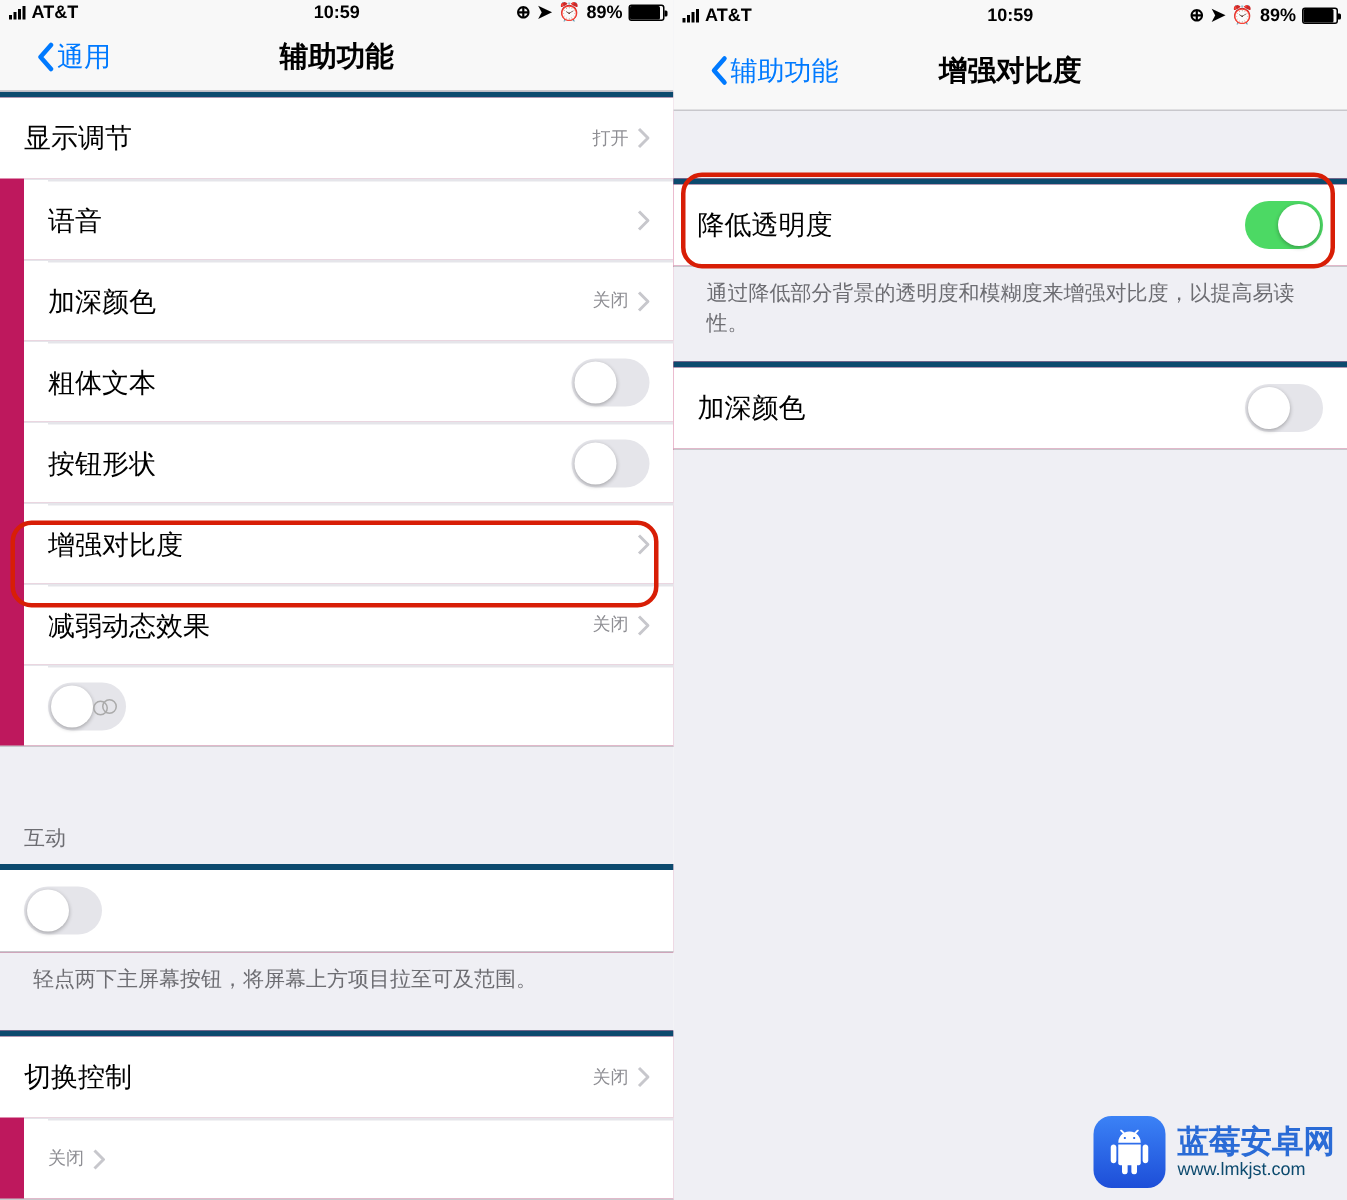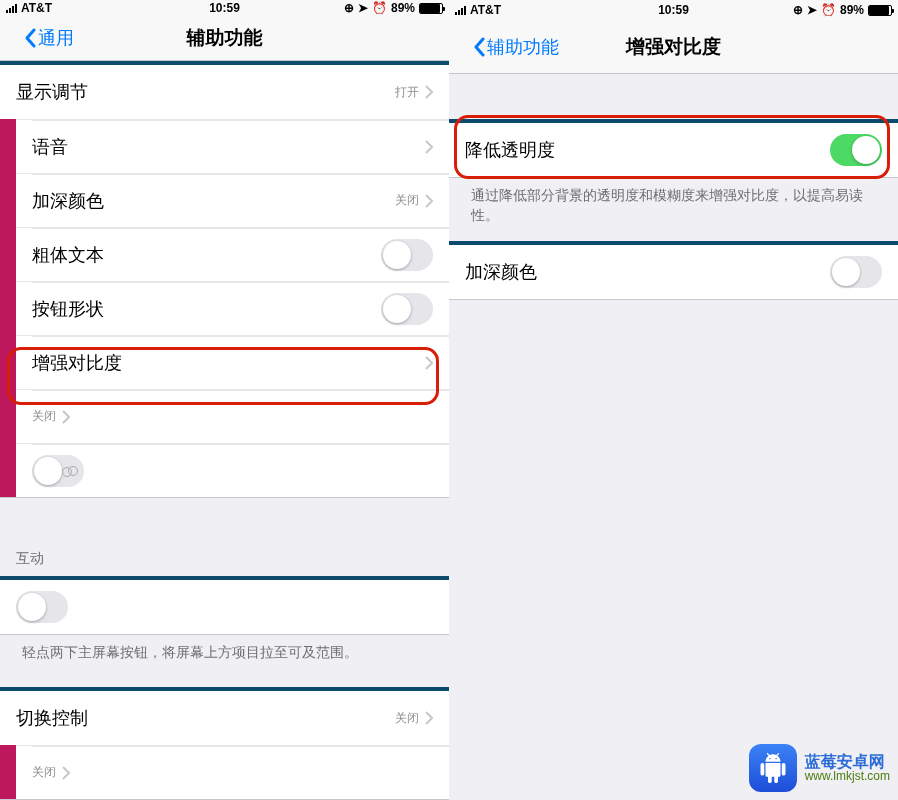--- a/index.html
+++ b/index.html
@@ -141,21 +141,21 @@
     display: flex; align-items: center; gap: 8px;
     color: #2a6bd6; font-weight: 700;
   }
   .wm-icon {
     width: 48px; height: 48px; border-radius: 12px;
     background: linear-gradient(180deg,#3b82f6,#1d4ed8);
     display:flex; align-items:center; justify-content:center;
     color:#fff;
   }
   .wm-text { display:flex; flex-direction:column; line-height:1.1; }
-  .wm-sub { font-size: 12px; color: #4d7c0f; font-weight: 400; }
+  .wm-sub { font-size: 12px; color: #0c4a6e; font-weight: 400; }
 </style>
 </head>
 <body>
 
 <div class="phone">
 
   <div class="statusbar">
     <div class="sb-left">
       <span class="signal">
           <i></i>
@@ -230,20 +230,21 @@
     </div>
     <div class="row" style="position:relative;">
       <span class="row-label">增强对比度</span>
       <span class="chev-right">
           <svg viewBox="0 0 8 14">
             <polyline points="1,1 7,7 1,13" fill="none" stroke="#c7c7cc" stroke-width="2"></polyline>
           </svg>
         </span>
     </div>
     <div class="row">
+      <span class="row-label">减弱动态效果</span>
       <span class="row-value">关闭</span>
       <span class="chev-right">
           <svg viewBox="0 0 8 14">
             <polyline points="1,1 7,7 1,13" fill="none" stroke="#c7c7cc" stroke-width="2"></polyline>
           </svg>
         </span>
     </div>
     <div class="row">
       <span class="toggle labeled">
           <span class="knob"></span>
@@ -346,16 +347,16 @@
 <div class="hl" style="position:absolute; left:7px; width:432px; top:347px; height:58px;"></div>
 <div class="hl" style="position:absolute; left:454px; width:436px; top:115px; height:64px;"></div>
 
 <div class="watermark">
   <div class="wm-icon">
     <svg width="30" height="30" viewBox="0 0 24 24" fill="#fff">
         <path d="M6 18c0 .55.45 1 1 1h1v3.5c0 .83.67 1.5 1.5 1.5s1.5-.67 1.5-1.5V19h2v3.5c0 .83.67 1.5 1.5 1.5s1.5-.67 1.5-1.5V19h1c.55 0 1-.45 1-1V8H6v10zM3.5 8C2.67 8 2 8.67 2 9.5v7c0 .83.67 1.5 1.5 1.5S5 17.33 5 16.5v-7C5 8.67 4.33 8 3.5 8zm17 0c-.83 0-1.5.67-1.5 1.5v7c0 .83.67 1.5 1.5 1.5s1.5-.67 1.5-1.5v-7c0-.83-.67-1.5-1.5-1.5zM15.53 2.16l1.3-1.3c.2-.2.2-.51 0-.71-.2-.2-.51-.2-.71 0l-1.48 1.48C13.85 1.23 12.95 1 12 1c-.96 0-1.86.23-2.66.63L7.85.15c-.2-.2-.51-.2-.71 0-.2.2-.2.51 0 .71l1.31 1.31C6.97 3.26 6 5.01 6 7h12c0-1.99-.97-3.75-2.47-4.84zM10 5H9V4h1v1zm5 0h-1V4h1v1z"></path>
       </svg>
   </div>
   <div class="wm-text">
-    <span style="font-size:16px;">蓝莓安卓网</span>
+    <span style="font-size:21px;">蓝莓安卓网</span>
     <span class="wm-sub">www.lmkjst.com</span>
   </div>
 </div>
 
 </body></html>

